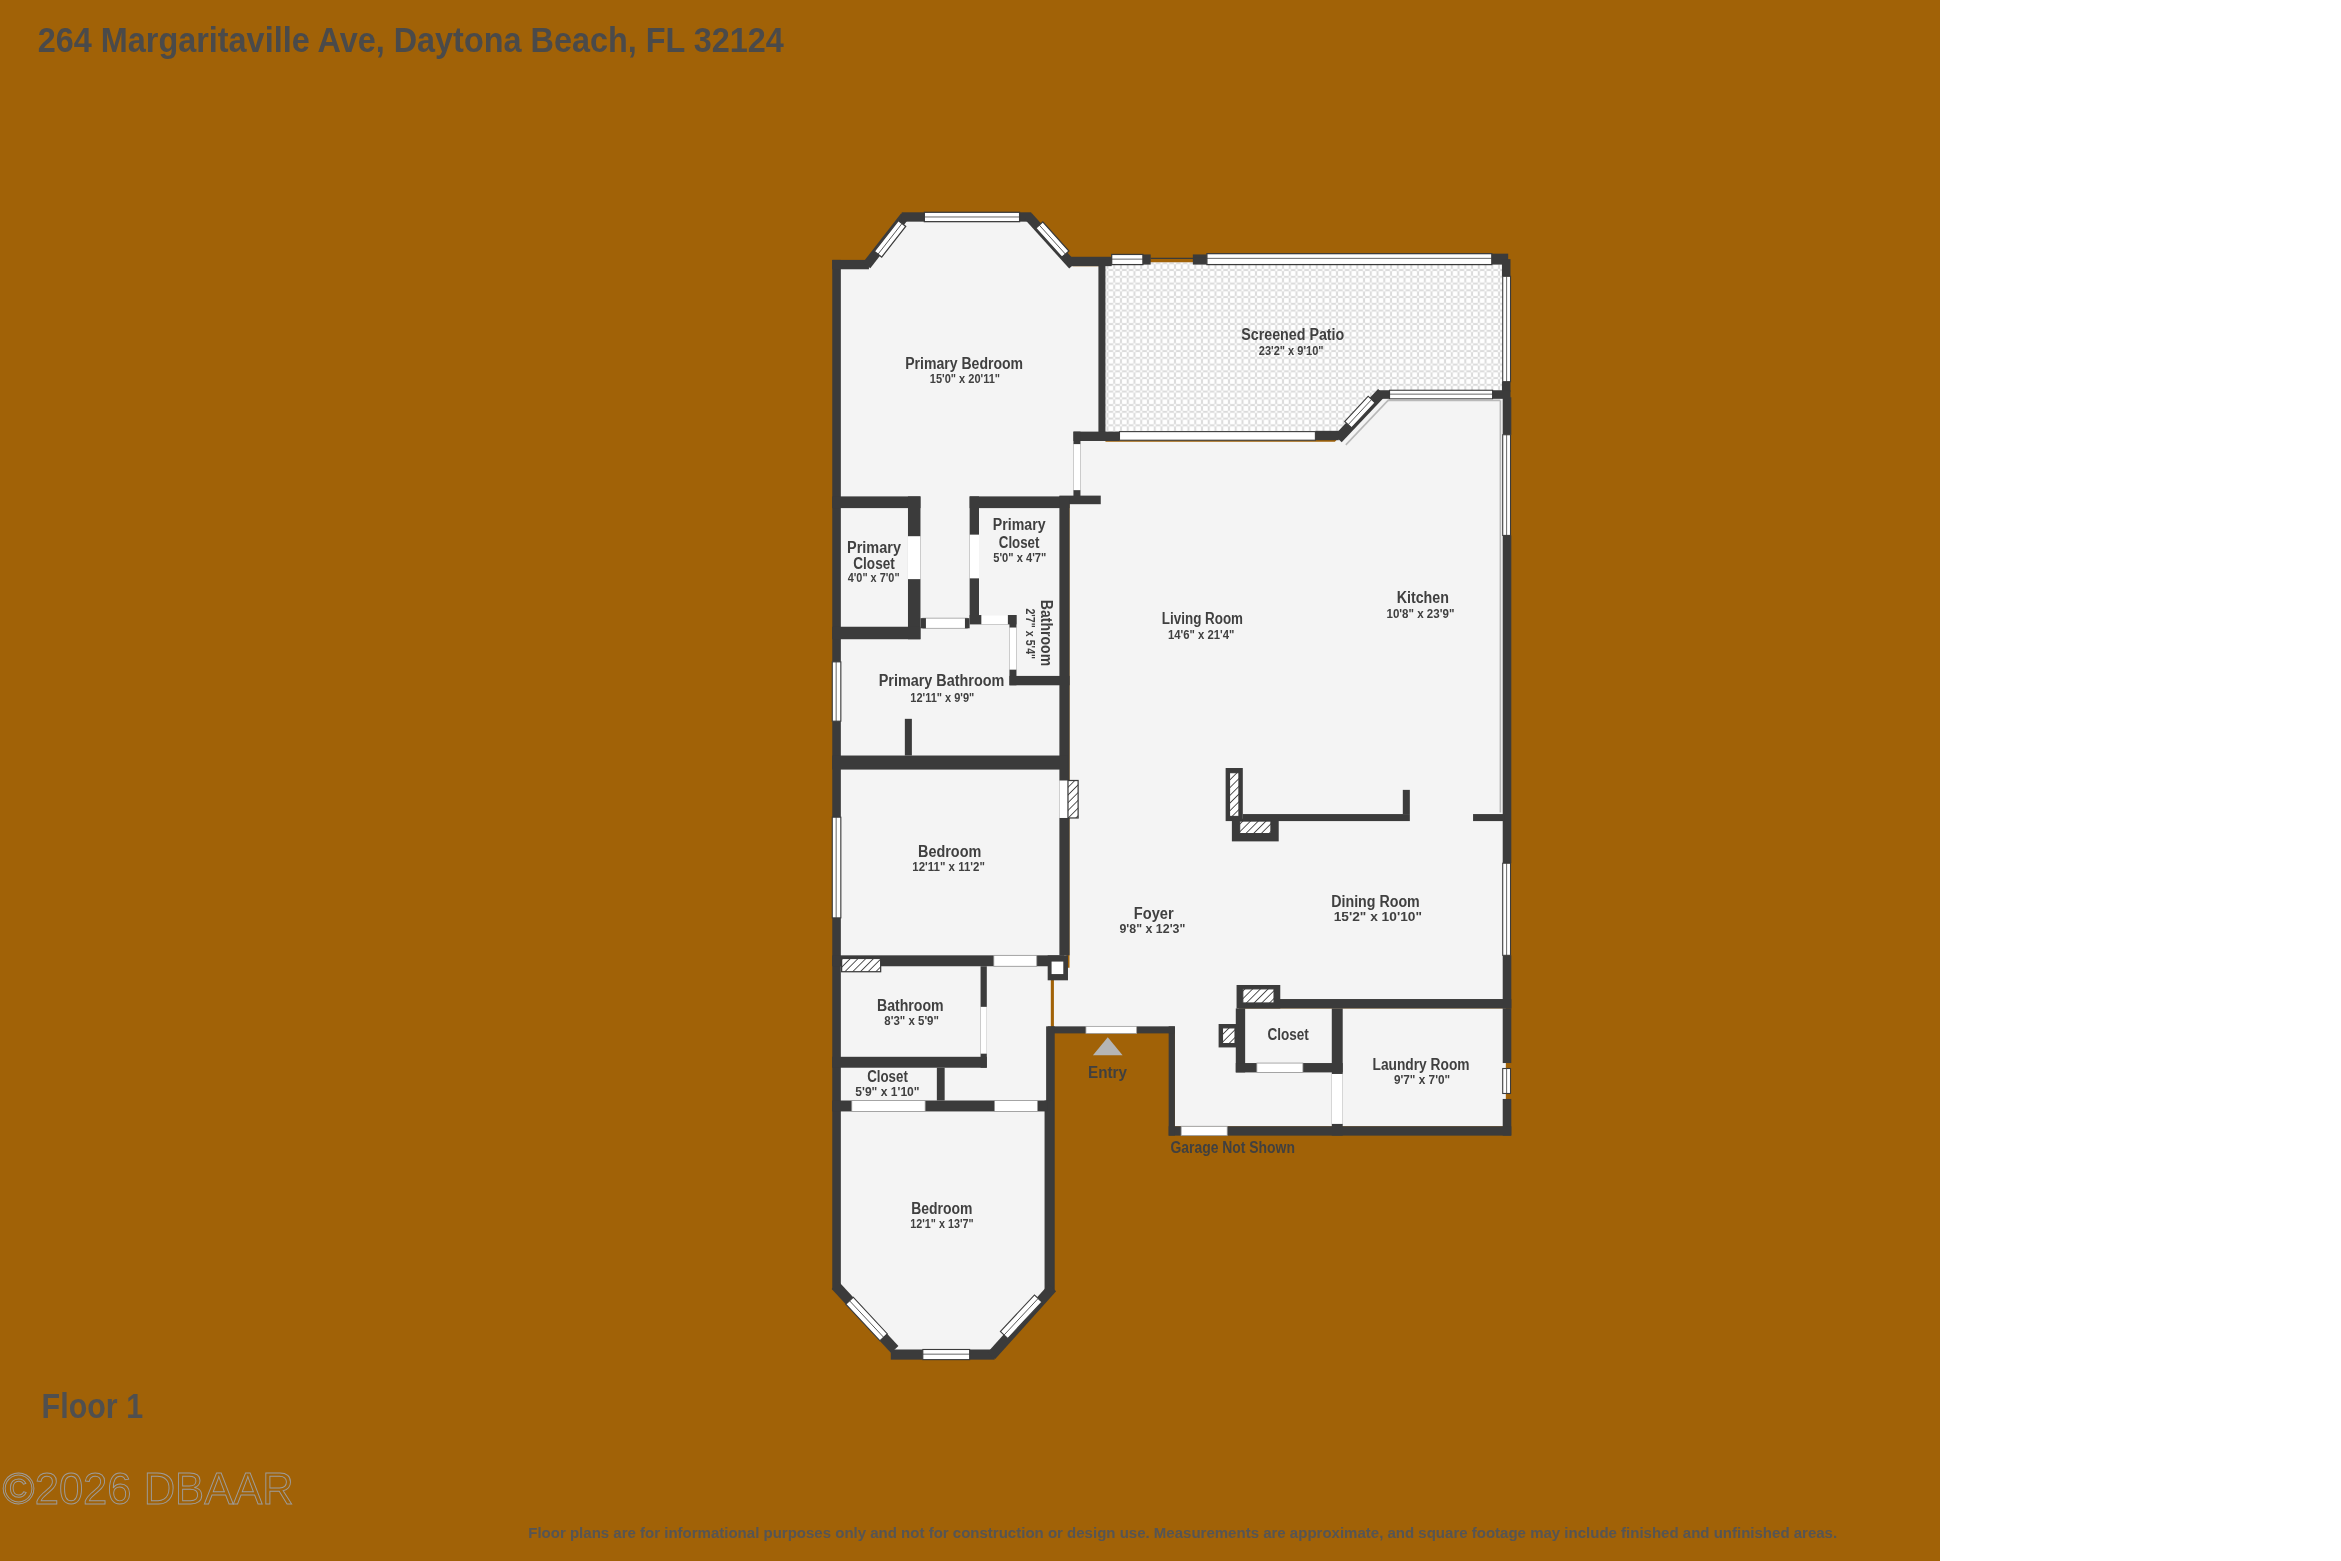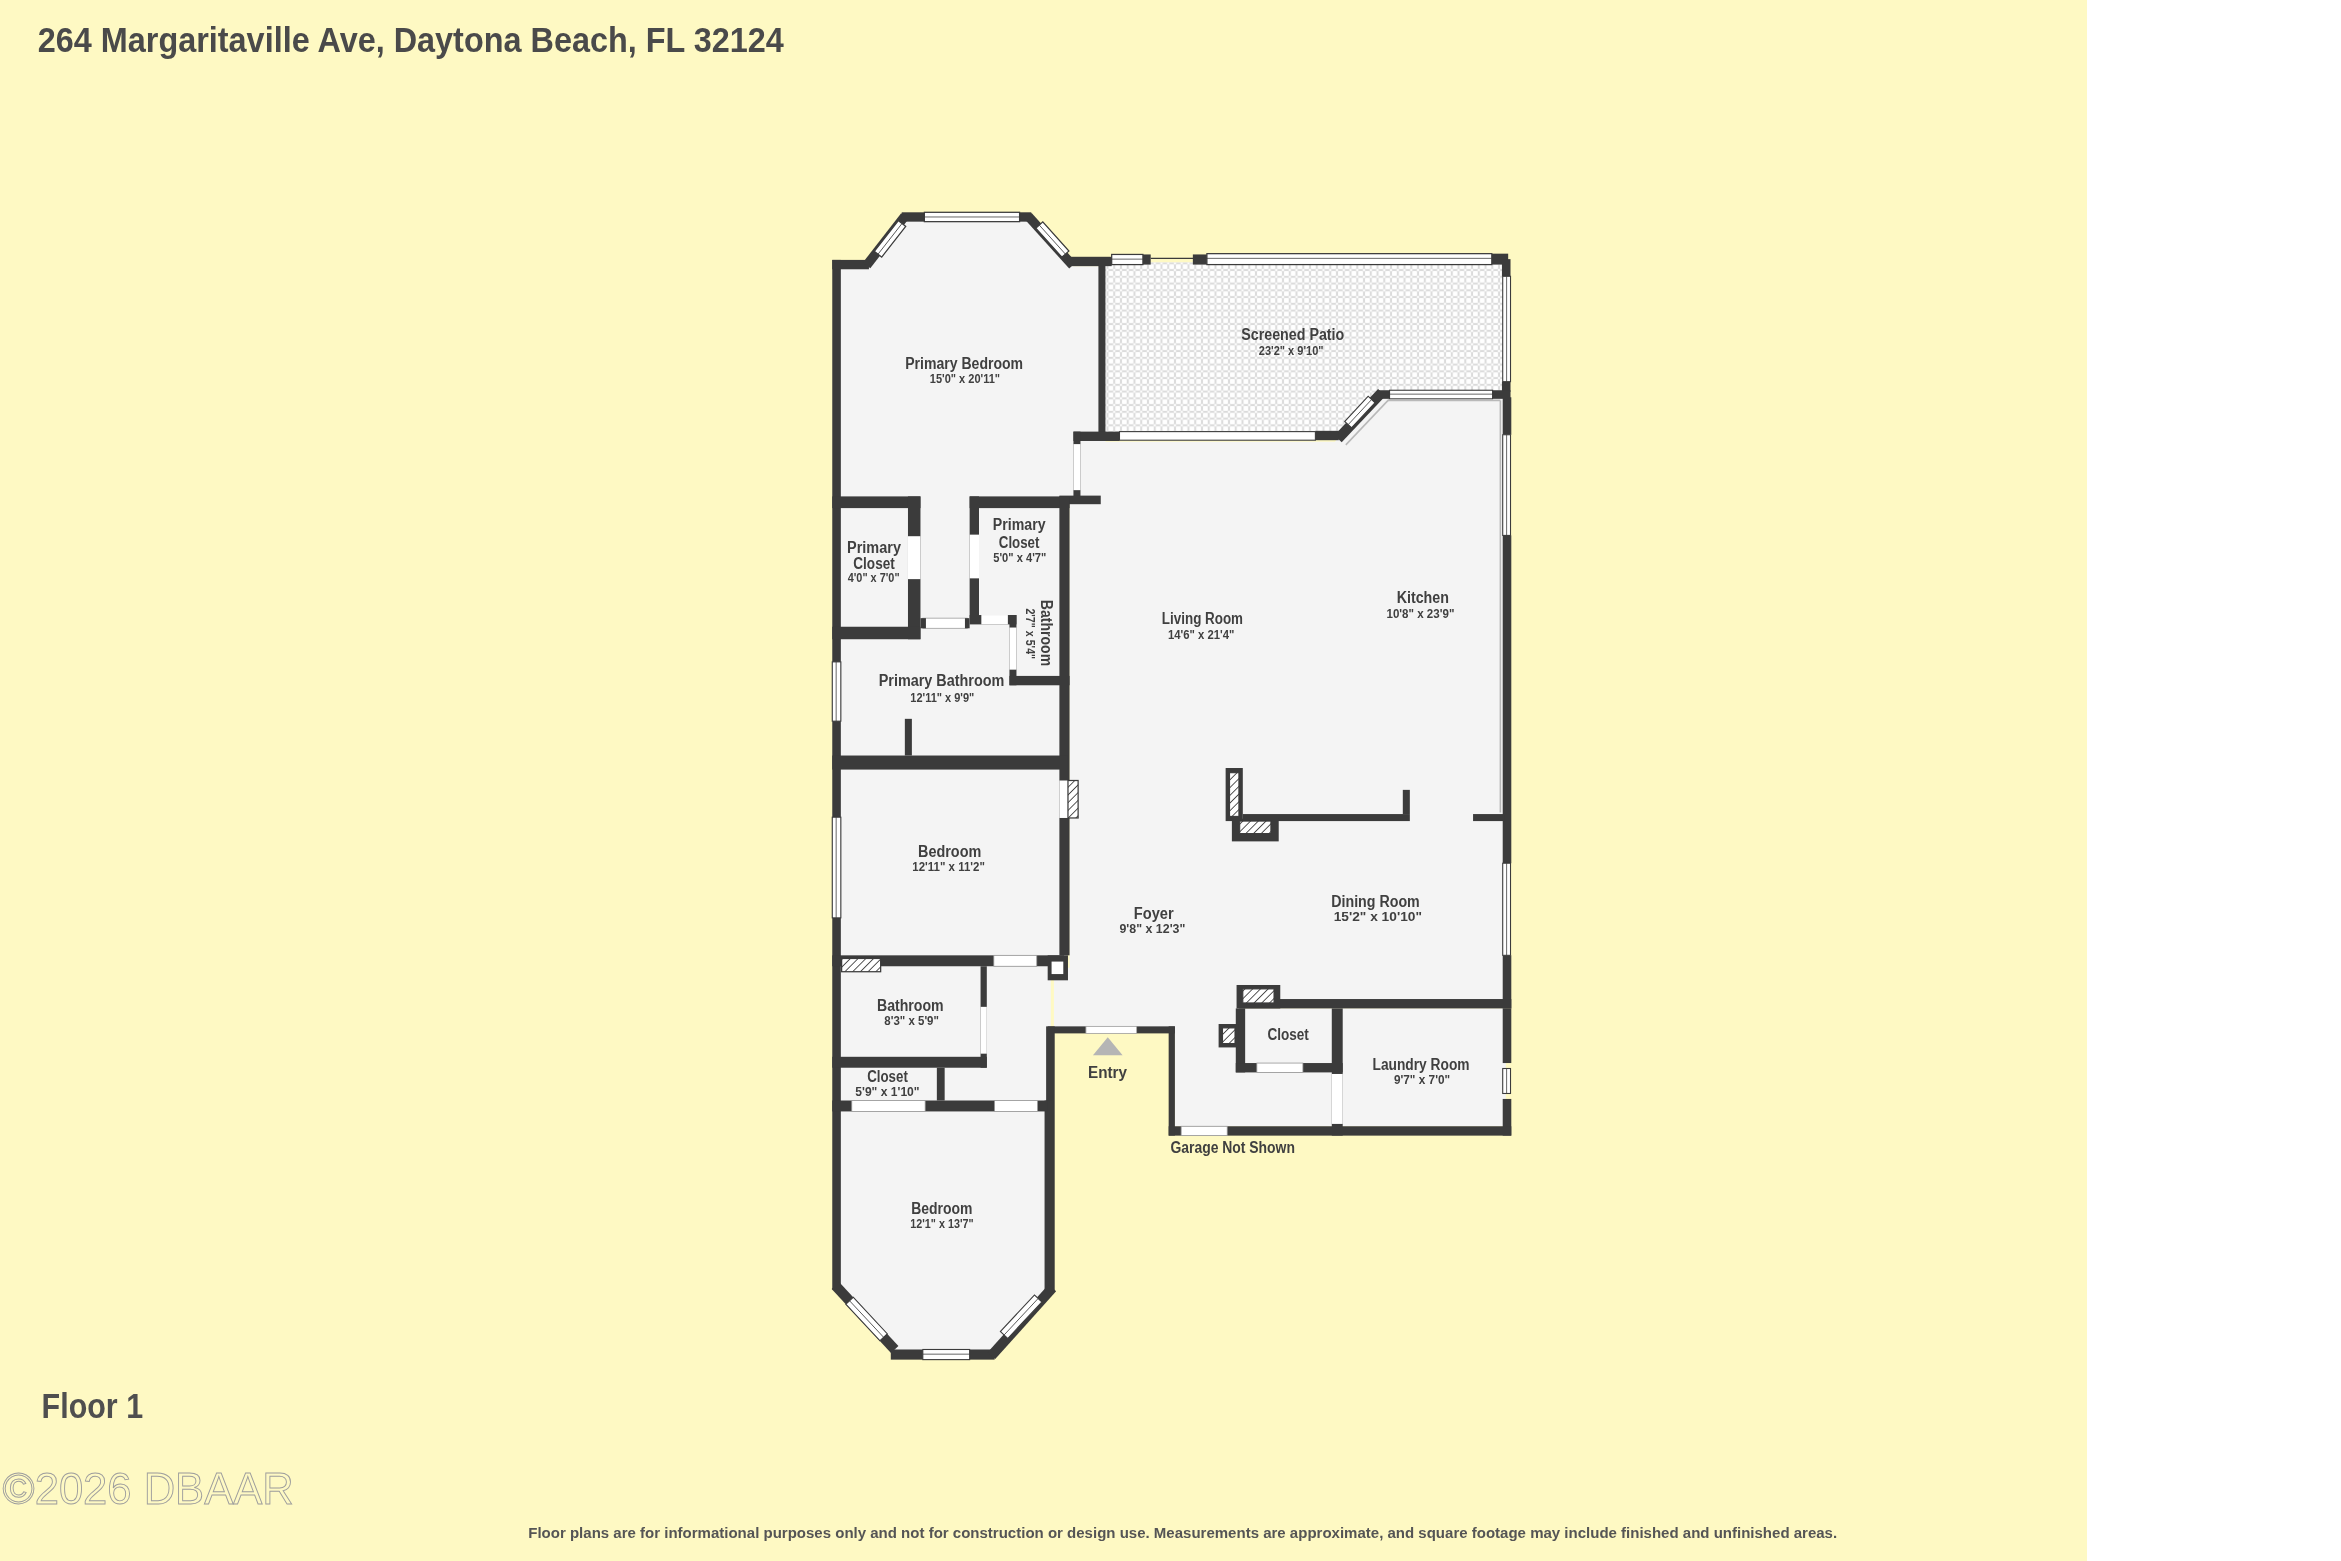--- a/index.html
+++ b/index.html
@@ -1,16 +1,16 @@
 <!DOCTYPE html>
 <html style="font-size:12.5px"><head>
 <meta charset="utf-8">
 <style>
 html,body{margin:0;padding:0;background:#ffffff;}
-#page{position:relative;width:2087px;height:1561px;background:#fef9c3;overflow:hidden;
+#page{position:relative;width:1940px;height:1561px;background:#a16207;overflow:hidden;
 font-family:"Liberation Sans", sans-serif;-webkit-font-smoothing:antialiased;}
 svg{position:absolute;left:0;top:0;}
 .lbl{font-family:"Liberation Sans", sans-serif;font-weight:bold;fill:#404040;text-anchor:middle;}
 .t1{font-size:20.5px;}
 .t2{font-size:15.5px;}
 </style>
 </head>
 <body>
 <div id="page">
 <svg width="2342" height="1561" viewBox="0 0 3000 2000">

